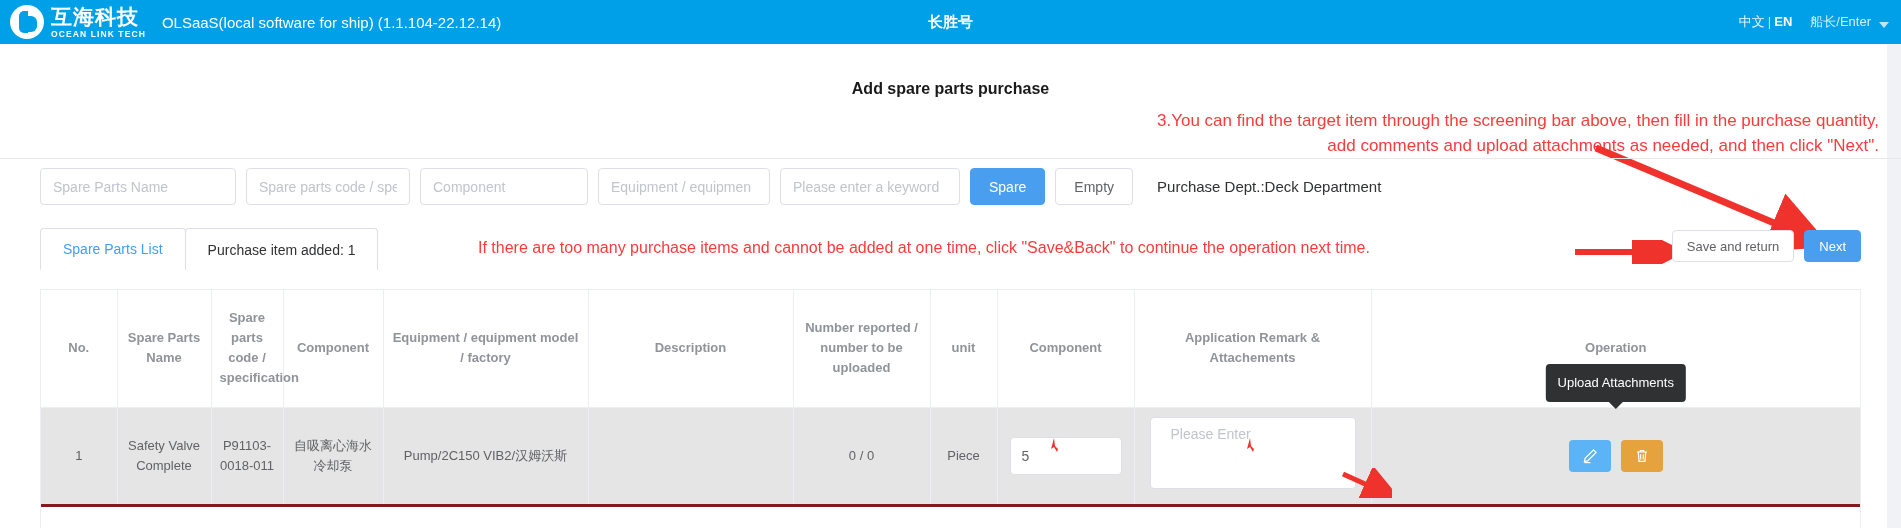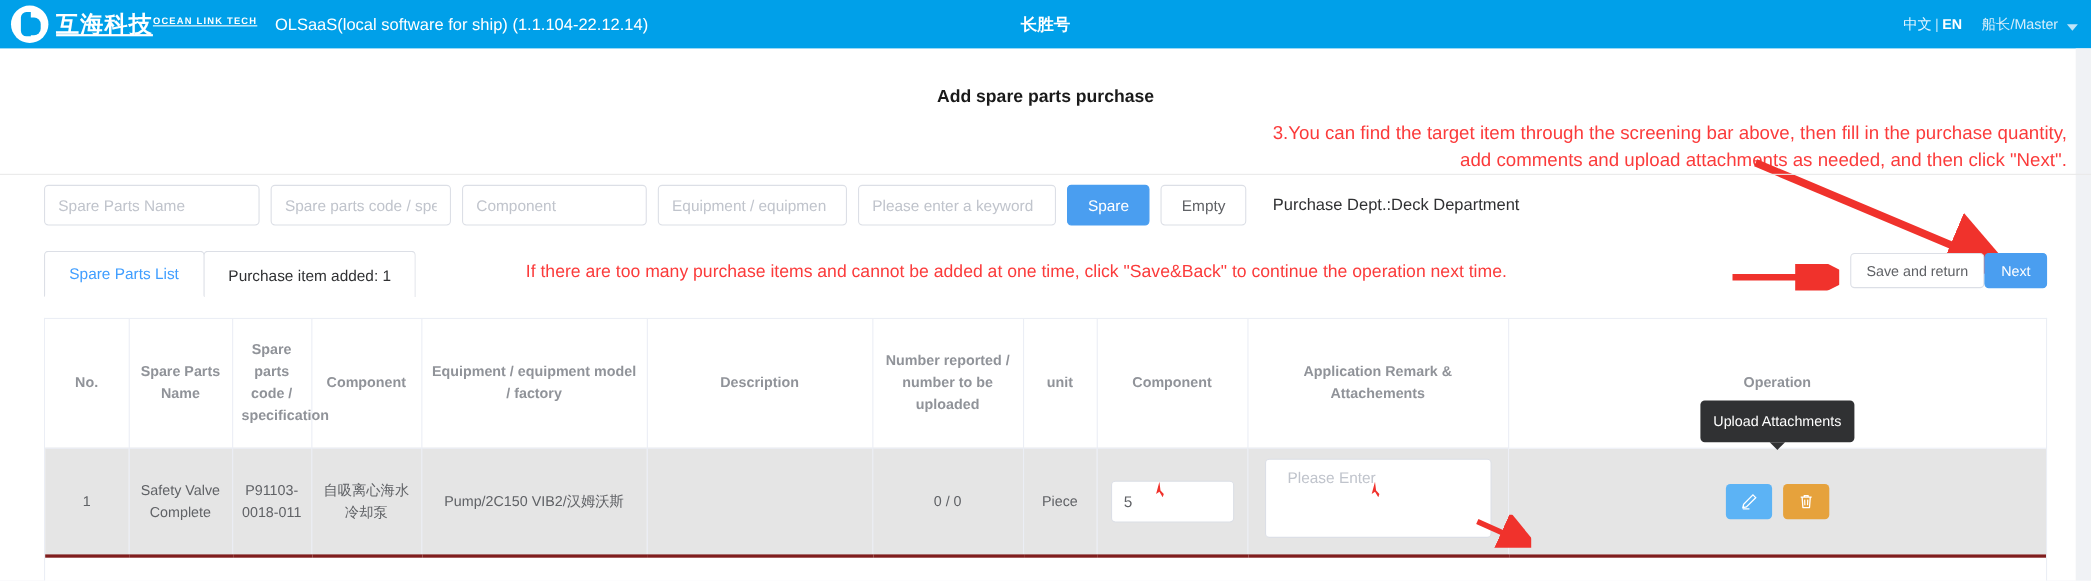--- a/index.html
+++ b/index.html
@@ -37,21 +37,21 @@
     border-radius: 0 6px 6px 0;
   }
   .logo-cn {
     font-size: 21px; font-weight: bold; letter-spacing: 1px;
     line-height: 1; color: #fff;
   }
   .logo-en {
     font-size: 8.5px; font-weight: bold; letter-spacing: 1.1px;
     color: #fff; margin-top: 2px; text-align: center;
   }
-  .logo-text-col { display: flex; flex-direction: row; justify-content: center; text-decoration: underline; }
+  .logo-text-col { display: flex; flex-direction: column; justify-content: center; }
   .app-title {
     font-size: 15px; color: #fff; margin-left: 16px; white-space: nowrap;
   }
   .ship-name {
     position: absolute; left: 0; right: 0; top: 0;
     height: 44px; display: flex; align-items: center; justify-content: center;
     font-size: 15px; font-weight: bold; color: #fff; pointer-events: none;
   }
   .topbar-right {
     position: absolute; right: 12px; top: 0; height: 44px;
@@ -123,21 +123,21 @@
   .tab {
     height: 42px; padding: 16px 22px; font-size: 14px;
     border: 1px solid #dcdfe6; border-bottom: none;
     background: #fff; color: #303133; cursor: pointer;
     display: flex; align-items: center; justify-content: center;
     border-radius: 4px 4px 0 0; margin-right: -1px;
   }
   .tab.active { color: #409eff; border-bottom: 1px solid #fff; }
   .tabs-actions {
     position: absolute; right: 0; top: 2px;
-    display: flex; align-items: center; 
+    display: flex; align-items: center; gap: 10px;
   }
   .btn-sm { height: 32px; font-size: 13px; padding: 0 14px; }
 
   
   .table-wrap {
     position: absolute; top: 289px; left: 40px; right: 40px; bottom: 0;
     border: 1px solid #ebeef5; border-bottom: none; background: #fff;
     overflow: hidden;
   }
   table.grid { width: 100%; border-collapse: collapse; table-layout: fixed; }
@@ -213,21 +213,21 @@
     </div>
     <div class="app-title">OLSaaS(local software for ship)  (1.1.104-22.12.14)</div>
 
     <div class="ship-name">长胜号</div>
 
     <div class="topbar-right">
       <div class="lang-switch">
         <span>中文</span><span class="sep">|</span><span class="en">EN</span>
       </div>
       <div class="user-box">
-        <span>船长/Master</span>
+        <span>船长/Enter</span>
         <span class="caret-down"></span>
       </div>
     </div>
   </div>
 
   <div class="right-gutter"></div>
 
   <div class="page-title">Add spare parts purchase</div>
 
   <div class="anno anno-top">

